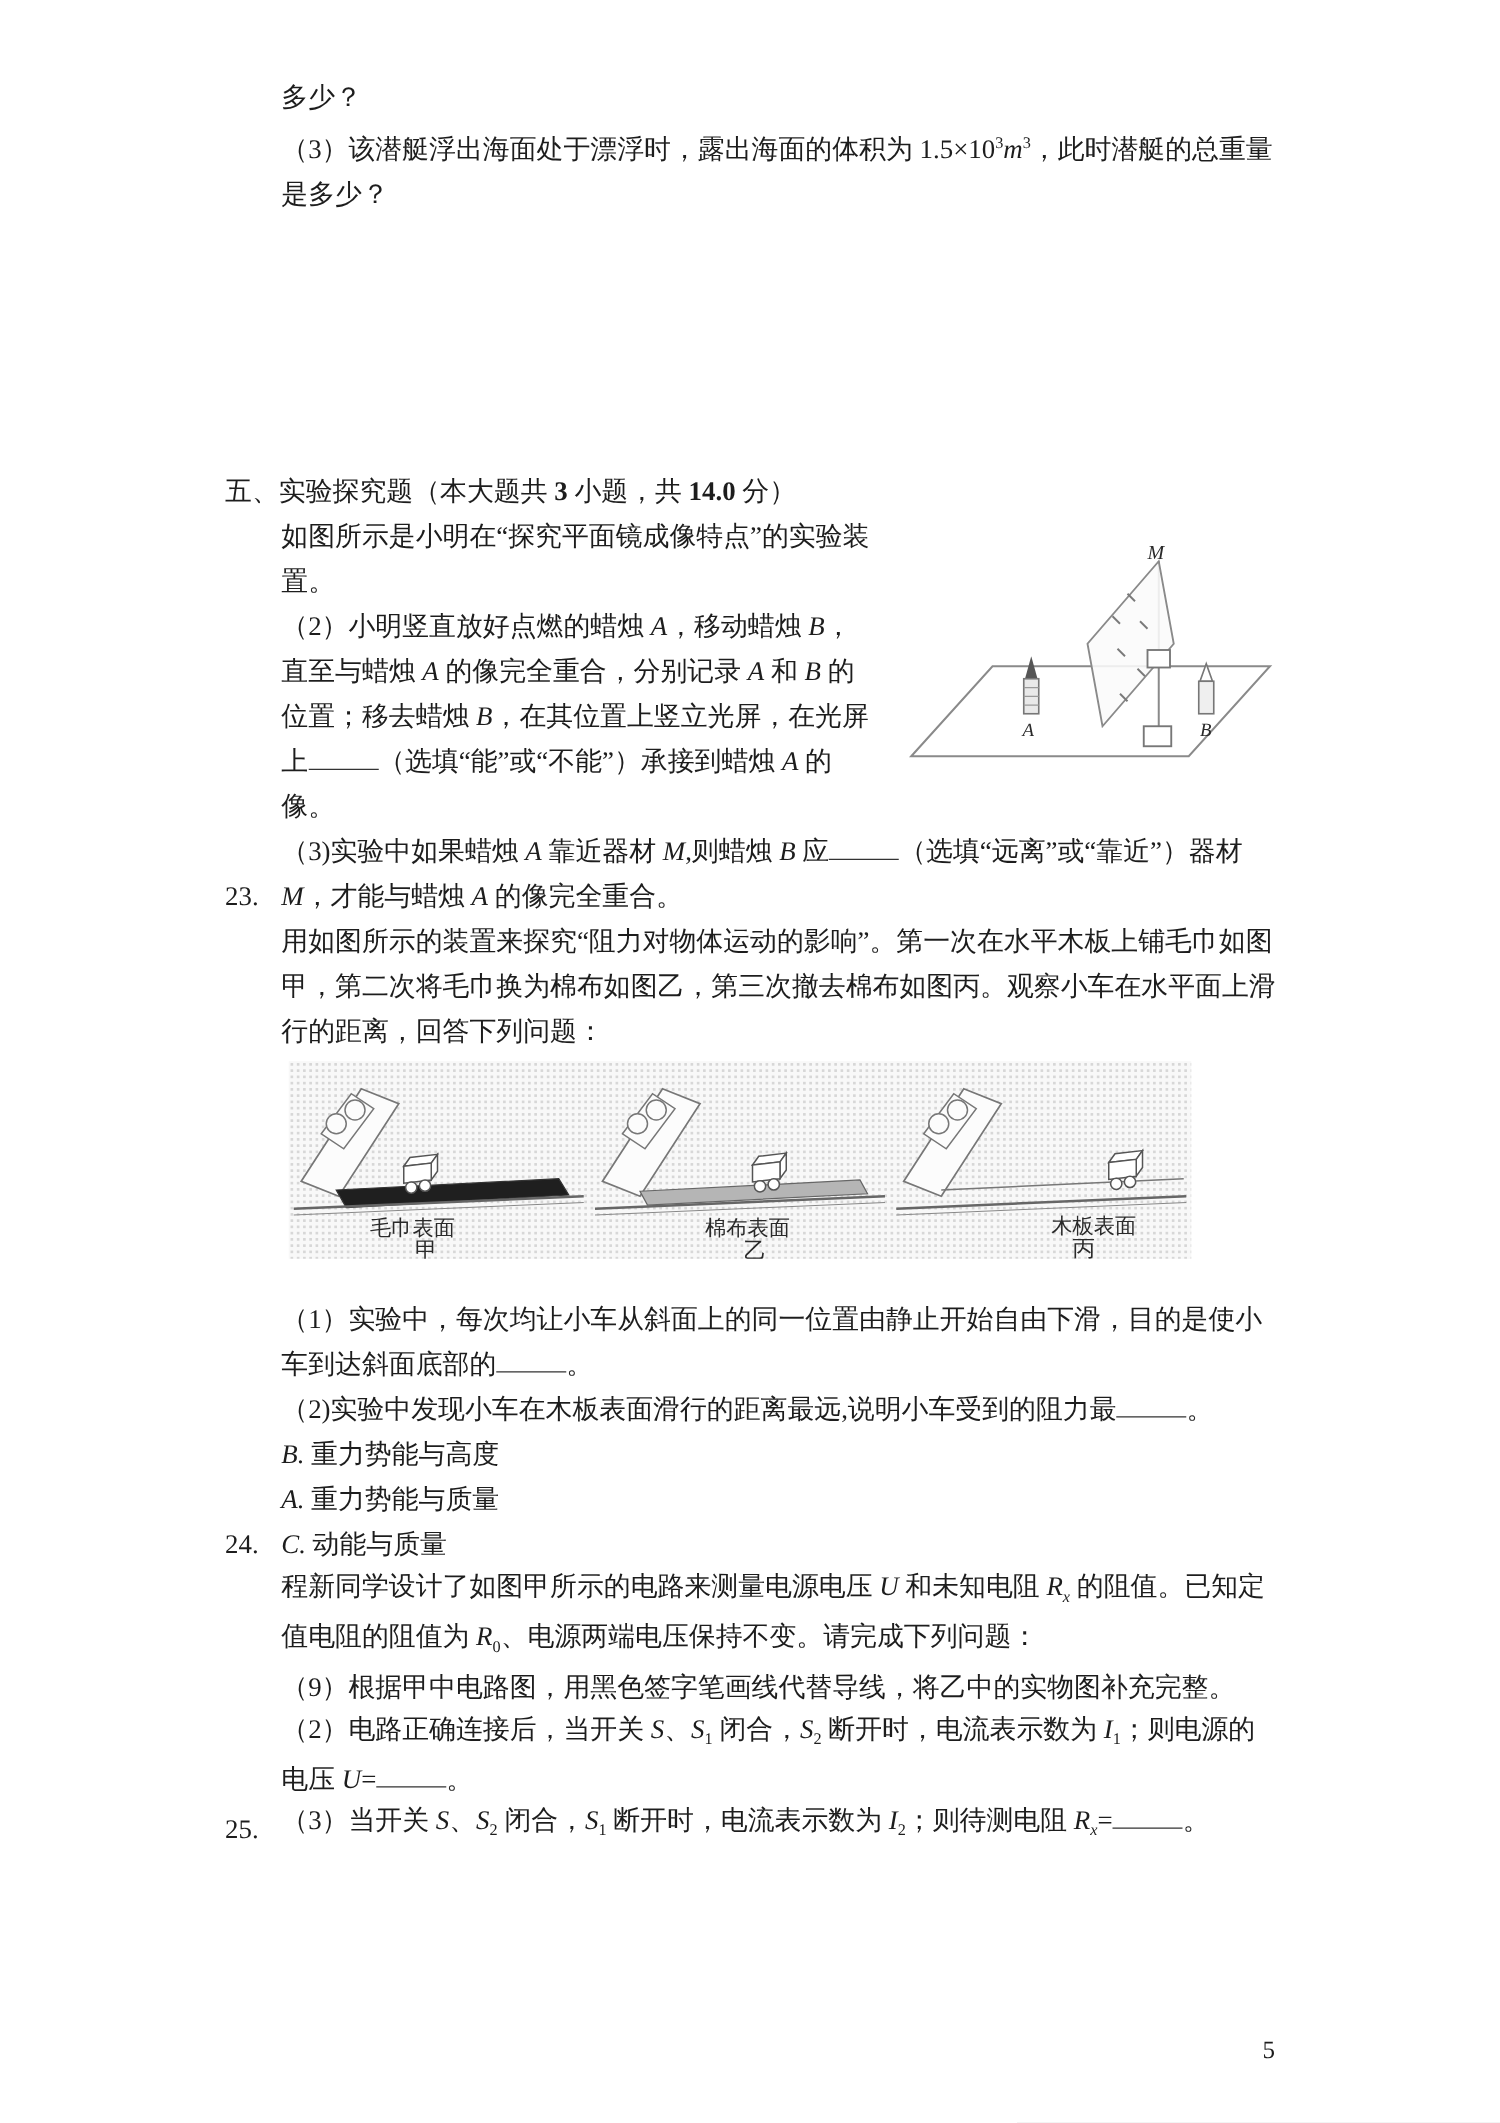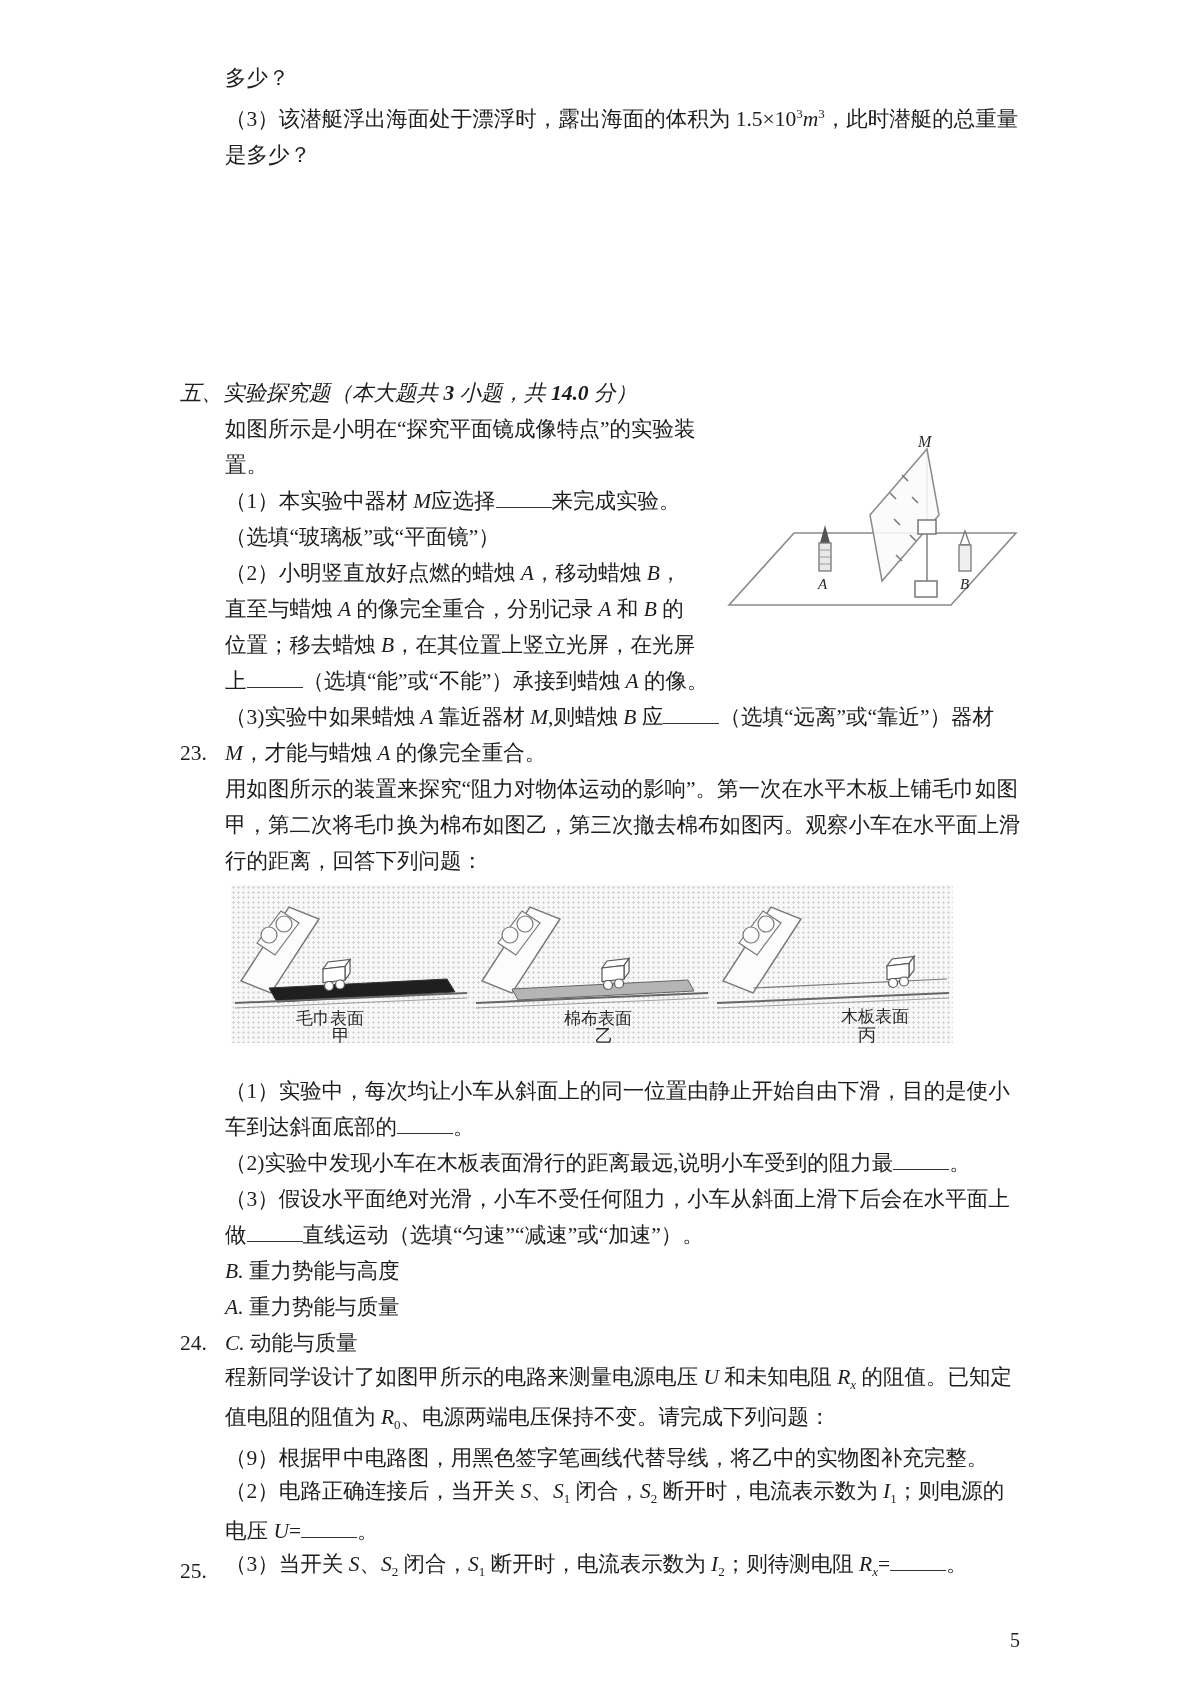--- a/index.html
+++ b/index.html
@@ -10,21 +10,21 @@
     background:#ffffff;
     overflow:hidden;
     font-family:"Liberation Serif","DejaVu Serif",serif;
     color:#1d1d1d;
     font-size:21.5px;
     line-height:36px;
   }
   .content{position:absolute;left:180px;top:60px;width:842px;}
   p{margin:0;padding:0;}
   .q22block{margin-left:45px;}
-  .section-header{margin-top:202px;font-style:italic;}
+  .section-header{margin-top:202px;}
   .qrow{display:flex;align-items:flex-end;}
   .qnum{flex:0 0 45px;width:45px;}
   .qbody{flex:1;min-width:0;}
   .fig23{float:right;margin:22px 0 6px 20px;}
   .fig24wrap{
     width:722px;height:158px;
     margin:6px 0 30px 6px;
     background-color:#f8f8f8;
     background-image:radial-gradient(#d7d7d7 1px, rgba(0,0,0,0) 1.2px);
     background-size:5px 5px;
@@ -80,21 +80,20 @@
             <text x="96" y="156" font-size="15" font-style="italic">A</text>
           </g>
           <g>
             <polygon points="243,98 238,112 248,112" fill="#ffffff" stroke="#777777" stroke-width="1.3"></polygon>
             <rect x="237" y="112" width="12" height="26" fill="#efefef" stroke="#777777" stroke-width="1.3"></rect>
             <text x="238" y="156" font-size="15" font-style="italic">B</text>
           </g>
         </svg>
 
         <p><span>如图所示是小明在“探究平面镜成像特点”的实验装置。</span></p>
-        <p><span>（1）本实验中器材 </span><span class="var">M</span><span>应选择</span><span class="blank"></span><span>来完成实验。（选填“玻璃板”或“平面镜”）</span></p>
         <p><span>（2）小明竖直放好点燃的蜡烛 </span><span class="var">A</span><span>，移动蜡烛 </span><span class="var">B</span><span>，直至与蜡烛 </span><span class="var">A</span><span> 的像完全重合，分别记录 </span><span class="var">A</span><span> 和 </span><span class="var">B</span><span> 的位置；移去蜡烛 </span><span class="var">B</span><span>，在其位置上竖立光屏，在光屏上</span><span class="blank"></span><span>（选填“能”或“不能”）承接到蜡烛 </span><span class="var">A</span><span> 的像。</span></p>
         <p><span>（3)实验中如果蜡烛 </span><span class="var">A</span><span> 靠近器材 </span><span class="var">M</span><span>,则蜡烛 </span><span class="var">B</span><span> 应</span><span class="blank"></span><span>（选填“远离”或“靠近”）器材 </span><span class="var">M</span><span>，才能与蜡烛 </span><span class="var">A</span><span> 的像完全重合。</span></p>
       </div>
     </div>
 
     <div class="qrow">
       <div class="qnum">24.</div>
       <div class="qbody">
         <p><span>用如图所示的装置来探究“阻力对物体运动的影响”。第一次在水平木板上铺毛巾如图甲，第二次将毛巾换为棉布如图乙，第三次撤去棉布如图丙。观察小车在水平面上滑行的距离，回答下列问题：</span></p>
 
@@ -155,21 +154,20 @@
                 <circle cx="17" cy="15.5" r="4.5" fill="#ffffff" stroke="#555555" stroke-width="1.2"></circle>
               </g>
               <text x="158" y="137" font-size="17" text-anchor="middle">木板表面</text>
               <text x="150" y="156" font-size="18" text-anchor="middle">丙</text>
             </g>
           </svg>
         </div>
 
         <p><span>（1）实验中，每次均让小车从斜面上的同一位置由静止开始自由下滑，目的是使小车到达斜面底部的</span><span class="blank"></span><span>。</span></p>
         <p><span>（2)实验中发现小车在木板表面滑行的距离最远,说明小车受到的阻力最</span><span class="blank"></span><span>。</span></p>
-        <p><span>（3）假设水平面绝对光滑，小车不受任何阻力，小车从斜面上滑下后会在水平面上做</span><span class="blank"></span><span>直线运动（选填“匀速”“减速”或“加速”）。</span></p>
         <p><span class="var">B.</span><span> 重力势能与高度</span></p>
         <p><span class="var">A.</span><span> 重力势能与质量</span></p>
         <p><span class="var">C.</span><span> 动能与质量</span></p>
       </div>
     </div>
 
     <div class="qrow q25">
       <div class="qnum">25.</div>
       <div class="qbody">
         <p><span>程新同学设计了如图甲所示的电路来测量电源电压 </span><span class="var">U</span><span> 和未知电阻 </span><span class="var">R</span><span class="sub var">x</span><span> 的阻值。已知定值电阻的阻值为 </span><span class="var">R</span><span class="sub">0</span><span>、电源两端电压保持不变。请完成下列问题：</span></p>

